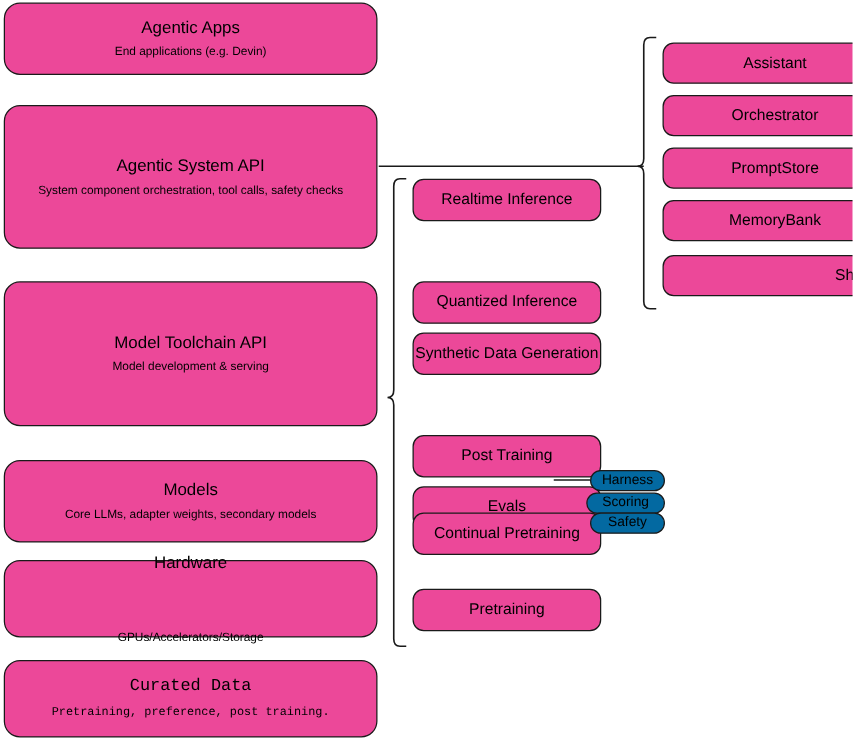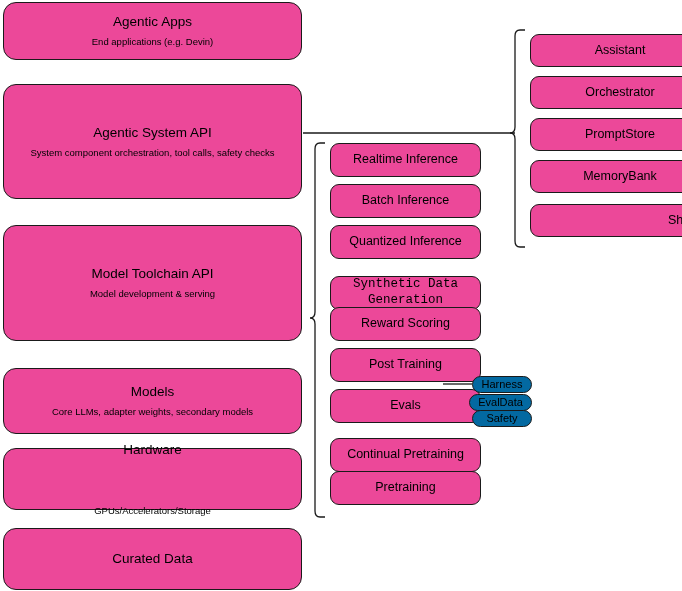--- a/index.html
+++ b/index.html
@@ -130,57 +130,52 @@
   <div class="node layer" style="top:368px; height:66px;">
     <div class="title">Models</div>
     <div class="subtitle">Core LLMs, adapter weights, secondary models</div>
   </div>
 
   <div class="node layer" style="top:448px; height:62px;gap:41px;">
     <div class="title">Hardware</div>
     <div class="subtitle">GPUs/Accelerators/Storage</div>
   </div>
 
-  <div class="node layer" style="top:528px; height:62px;">
+  <div class="node layer" style="top:528px; height:62px;font-family:Liberation Mono, monospace;">
     <div class="title">Curated Data</div>
+    <div class="subtitle">Pretraining, preference, post training.</div>
   </div>
 
   <div class="node item mid-item" style="top:143px;">
     <span>Realtime Inference</span>
   </div>
-  <div class="node item mid-item" style="top:184px;">
-    <span>Batch Inference</span>
-  </div>
   <div class="node item mid-item" style="top:225px;">
     <span>Quantized Inference</span>
   </div>
-  <div class="node item mid-item" style="top:276px;font-family:Liberation Mono, monospace;">
+  <div class="node item mid-item" style="top:266px;">
     <span>Synthetic Data Generation</span>
-  </div>
-  <div class="node item mid-item" style="top:307px;">
-    <span>Reward Scoring</span>
   </div>
   <div class="node item mid-item" style="top:348px;">
     <span>Post Training</span>
   </div>
   <div class="node item mid-item" style="top:389px;">
     <span>Evals</span>
   </div>
-  <div class="node item mid-item" style="top:438px;">
+  <div class="node item mid-item" style="top:410px;">
     <span>Continual Pretraining</span>
   </div>
   <div class="node item mid-item" style="top:471px;">
     <span>Pretraining</span>
   </div>
 
   <div class="tag" style="left:472px; top:376px; width:60px;">
     <span>Harness</span>
   </div>
   <div class="tag" style="left:469px; top:394px; width:63px;">
-    <span>EvalData</span>
+    <span>Scoring</span>
   </div>
   <div class="tag" style="left:472px; top:410px; width:60px;">
     <span>Safety</span>
   </div>
 
   <div class="node item right-item" style="top:34px;">
     <span>Assistant</span>
   </div>
   <div class="node item right-item" style="top:76px;">
     <span>Orchestrator</span>

